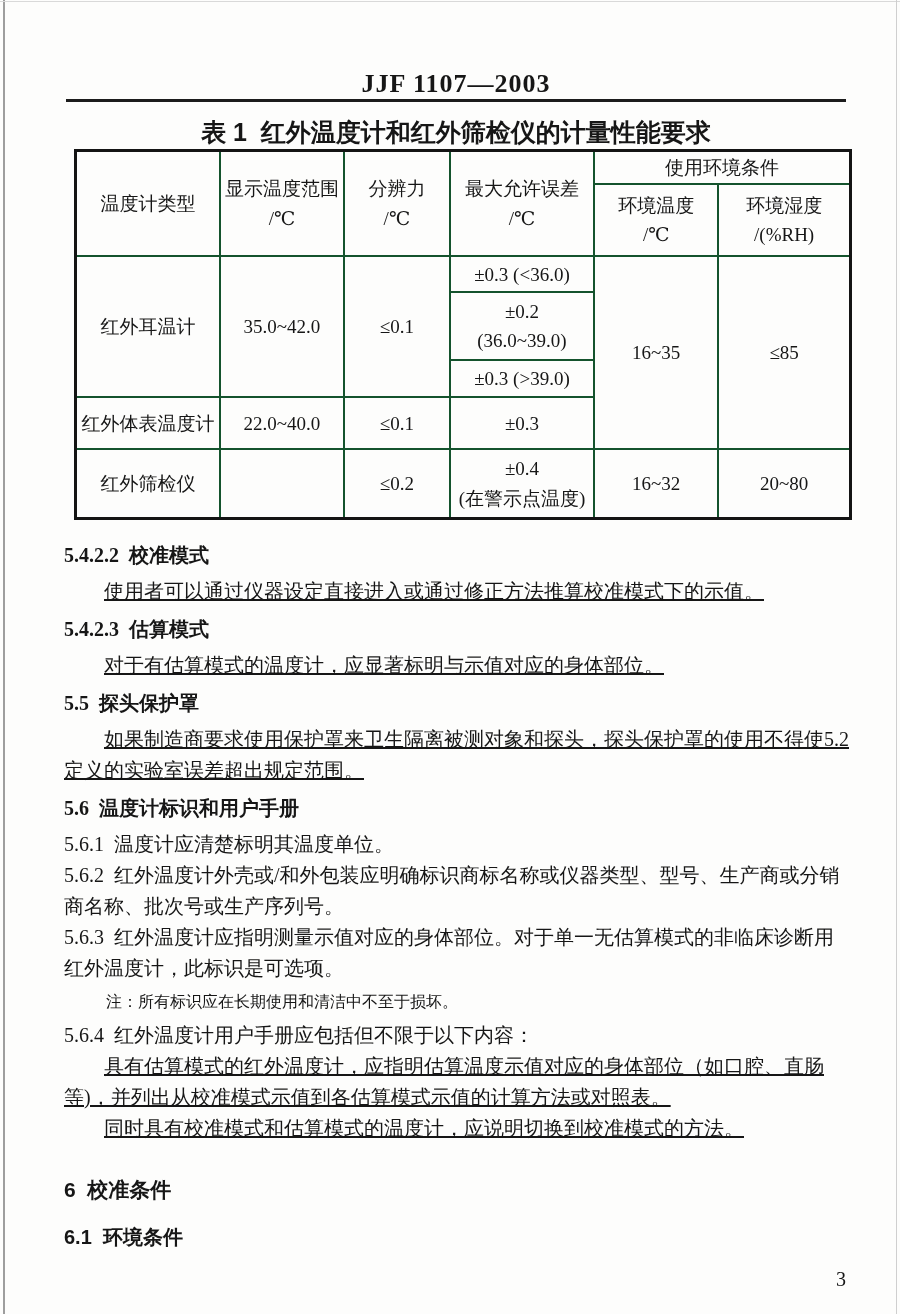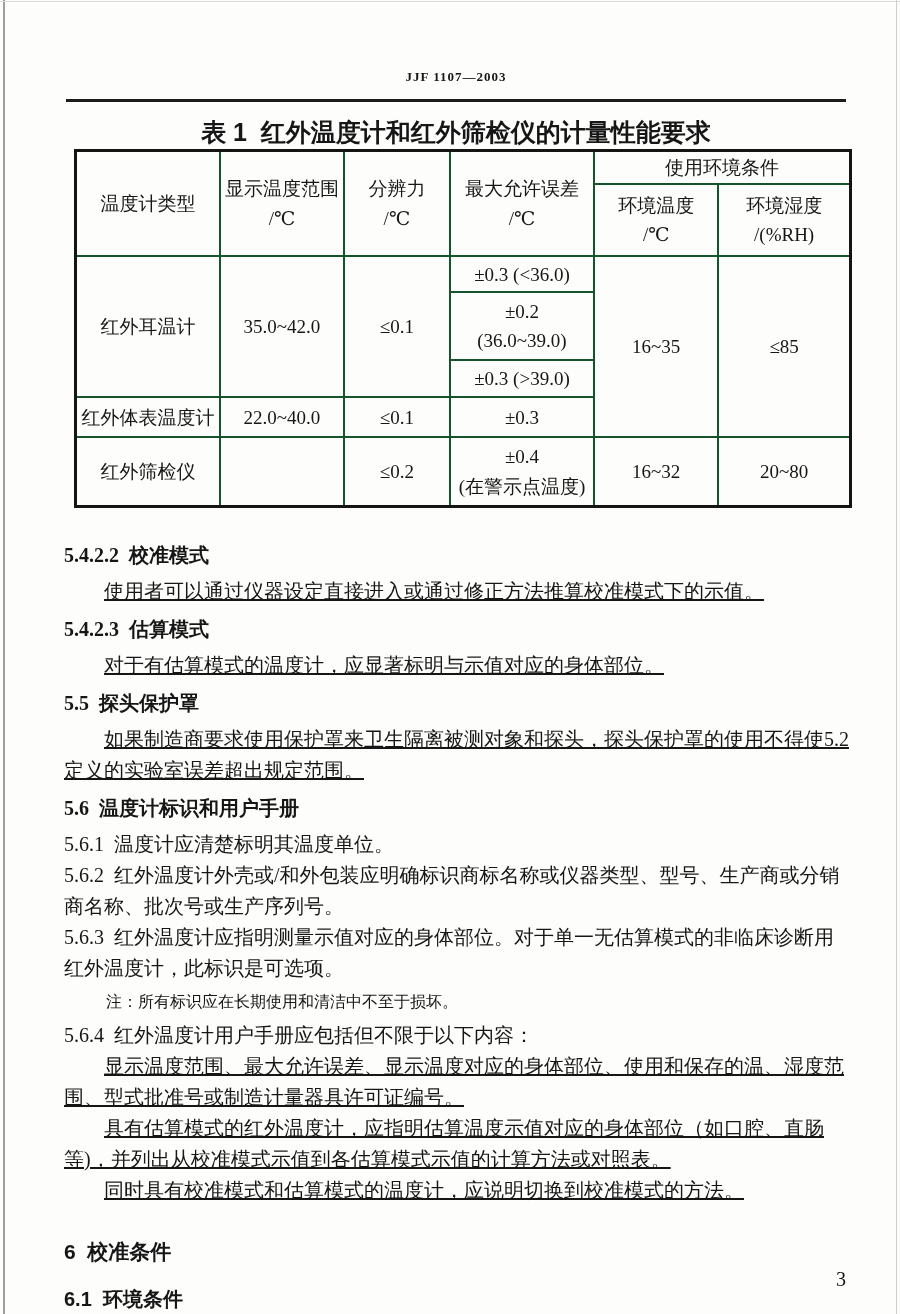--- a/index.html
+++ b/index.html
@@ -7,21 +7,21 @@
     position:relative;width:900px;height:1314px;background:#fdfdfc;
     font-family:"Liberation Serif","DejaVu Serif",serif;color:#161616;overflow:hidden;
   }
   
   .edge-left{position:absolute;left:3px;top:0;width:2px;height:1314px;background:#9e9e9e;}
   .edge-top{position:absolute;left:0;top:1px;width:900px;height:1px;background:#d9d9d9;}
   .edge-right{position:absolute;left:896px;top:0;width:1px;height:1314px;background:#cfcfcf;}
 
   .std-header{
     position:absolute;top:69px;left:66px;width:780px;text-align:center;
-    font-weight:bold;font-size:13px;letter-spacing:1px;white-space:pre;
+    font-weight:bold;font-size:26px;letter-spacing:1px;white-space:pre;
   }
   .header-rule{position:absolute;top:99px;left:66px;width:780px;height:3px;background:#1c1c1c;}
 
   .tbl-caption{
     position:absolute;top:116px;left:66px;width:780px;text-align:center;
     font-family:"Liberation Sans","DejaVu Sans",sans-serif;
     font-weight:bold;font-size:25px;white-space:pre;
   }
 
   table.perf{
@@ -29,21 +29,21 @@
     border-collapse:collapse;table-layout:fixed;
     border:3px solid #141414;
   }
   table.perf th,table.perf td{
     border:2px solid #14532d;font-weight:normal;text-align:center;vertical-align:middle;
     font-size:19px;line-height:1.55;padding:1px 3px;overflow:hidden;
   }
   .c1{width:142px}.c2{width:122px}.c3{width:104px}.c4{width:142px}.c5{width:122px}.c6{width:130px}
   tr.hr1{height:33px}tr.hr2{height:72px}
   tr.r-ear1{height:36px}tr.r-ear2{height:68px}tr.r-ear3{height:37px}
-  tr.r-skin{height:40px}tr.r-screen{height:69px}
+  tr.r-skin{height:52px}tr.r-screen{height:69px}
 
   .content{
     position:absolute;top:533px;left:64px;width:786px;
     font-size:20px;line-height:31px;
   }
   .content > div{white-space:pre-wrap;}
   .h{
     font-family:Liberation Serif, serif;
     font-weight:bold;margin:7px 0 5px 0;
   }
@@ -156,21 +156,20 @@
     <div class="h">5.4.2.3  估算模式</div>
     <div class="para">对于有估算模式的温度计，应显著标明与示值对应的身体部位。</div>
     <div class="h">5.5  探头保护罩</div>
     <div class="para">如果制造商要求使用保护罩来卫生隔离被测对象和探头，探头保护罩的使用不得使5.2定义的实验室误差超出规定范围。</div>
     <div class="h">5.6  温度计标识和用户手册</div>
     <div class="clause">5.6.1  温度计应清楚标明其温度单位。</div>
     <div class="clause">5.6.2  红外温度计外壳或/和外包装应明确标识商标名称或仪器类型、型号、生产商或分销商名称、批次号或生产序列号。</div>
     <div class="clause">5.6.3  红外温度计应指明测量示值对应的身体部位。对于单一无估算模式的非临床诊断用红外温度计，此标识是可选项。</div>
     <div class="note">注：所有标识应在长期使用和清洁中不至于损坏。</div>
     <div class="clause">5.6.4  红外温度计用户手册应包括但不限于以下内容：</div>
-    <div class="para">显示温度范围、最大允许误差、显示温度对应的身体部位、使用和保存的温、湿度范围、型式批准号或制造计量器具许可证编号。</div>
     <div class="para">具有估算模式的红外温度计，应指明估算温度示值对应的身体部位（如口腔、直肠等)，并列出从校准模式示值到各估算模式示值的计算方法或对照表。</div>
     <div class="para">同时具有校准模式和估算模式的温度计，应说明切换到校准模式的方法。</div>
     <div class="chapter">6  校准条件</div>
     <div class="h61">6.1  环境条件</div>
 
   </main>
 
   <div class="page-num">3</div>
 
 </div>

